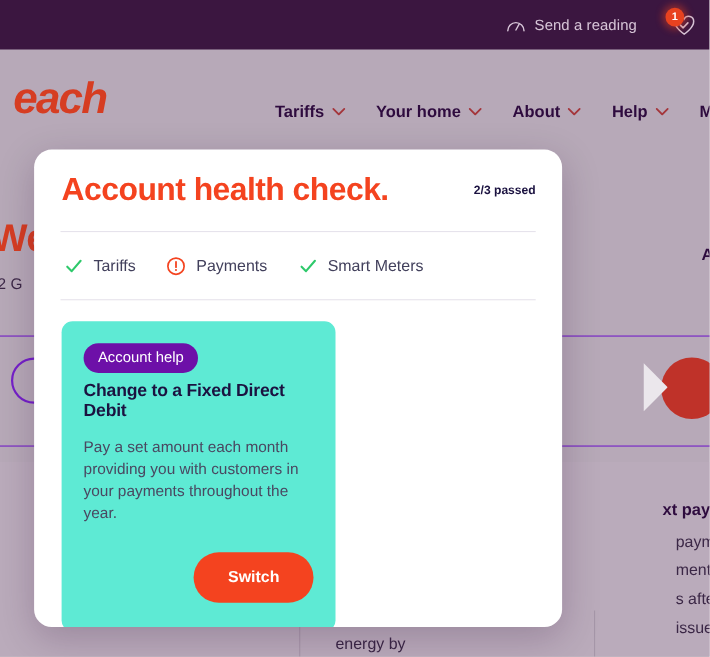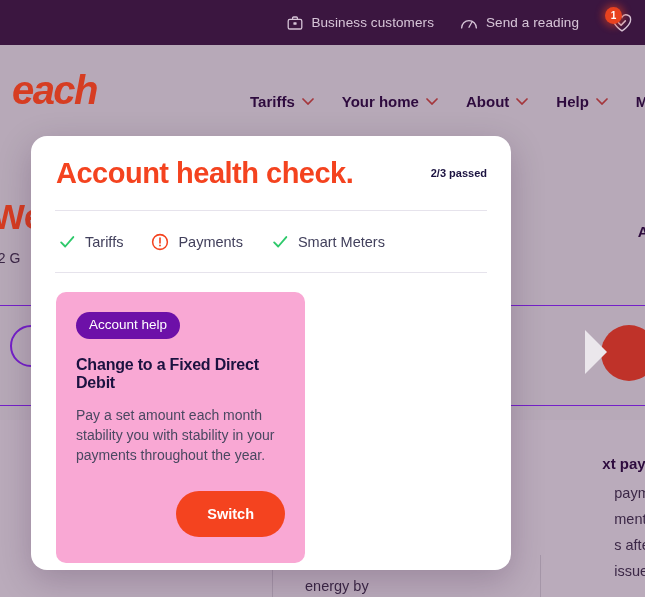--- a/index.html
+++ b/index.html
@@ -292,37 +292,37 @@
     font-size: 14.5px;
   }
   .status-ic { display: block; }
 
   .modal-body {
     padding: 19px 25px 0 25px;
   }
 
   .promo-card {
     width: 249px;
-    background: #f9a8d4;
+    background: #5eead4;
     border-radius: 10px;
     padding: 20px 20px 26px 20px;
   }
 
   .pill {
     display: inline-block;
     background: #6d10a8;
     color: #ffffff;
     font-size: 13.5px;
     padding: 6px 13px 7px 13px;
     border-radius: 999px;
     line-height: 1;
   }
 
   .promo-title {
-    margin-top: 17px;
+    margin-top: 8px;
     color: #1b1240;
     font-size: 16px;
     font-weight: bold;
     letter-spacing: -.2px;
   }
 
   .promo-text {
     margin-top: 13px;
     color: #4a4861;
     font-size: 14px;
@@ -378,28 +378,20 @@
       <div>payme</div>
       <div>ment is</div>
       <div>s after</div>
       <div>issued.</div>
     </div>
 
     <div class="bg-bottom-text">energy by</div>
 
     <div class="topbar">
 
-      <div class="topbar-link">
-        <svg width="16" height="16" viewBox="0 0 20 20">
-          <rect x="1.5" y="5.5" width="17" height="12" rx="2" fill="none" stroke="#e8d9e8" stroke-width="1.6"></rect>
-          <path d="M7 5.5V3.8a1.3 1.3 0 0 1 1.3-1.3h3.4A1.3 1.3 0 0 1 13 3.8v1.7" fill="none" stroke="#e8d9e8" stroke-width="1.6"></path>
-          <rect x="8" y="9.2" width="4" height="3" rx=".6" fill="#e8d9e8"></rect>
-        </svg>
-        <span>Business customers</span>
-      </div>
 
       <div class="topbar-link">
         <svg width="18" height="16" viewBox="0 0 22 18">
           <path d="M2 15a9 9 0 0 1 18 0" fill="none" stroke="#e8d9e8" stroke-width="1.6" stroke-linecap="round"></path>
           <path d="M11 14.2 14.6 7.8" fill="none" stroke="#e8d9e8" stroke-width="1.6" stroke-linecap="round"></path>
         </svg>
         <span>Send a reading</span>
       </div>
 
       <div class="heart-wrap">
@@ -488,21 +480,21 @@
 
     <div class="modal-rule"></div>
 
     <div class="modal-body">
       <div class="promo-card">
 
         <span class="pill">Account help</span>
 
         <div class="promo-title">Change to a Fixed Direct Debit</div>
 
-        <div class="promo-text">Pay a set amount each month stability you with stability in your payments throughout the year.</div>
+        <div class="promo-text">Pay a set amount each month providing you with customers in your payments throughout the year.</div>
 
         <div class="promo-btn-wrap">
           <button class="promo-btn">Switch</button>
         </div>
       </div>
     </div>
 
   </div>
 </div>
 

